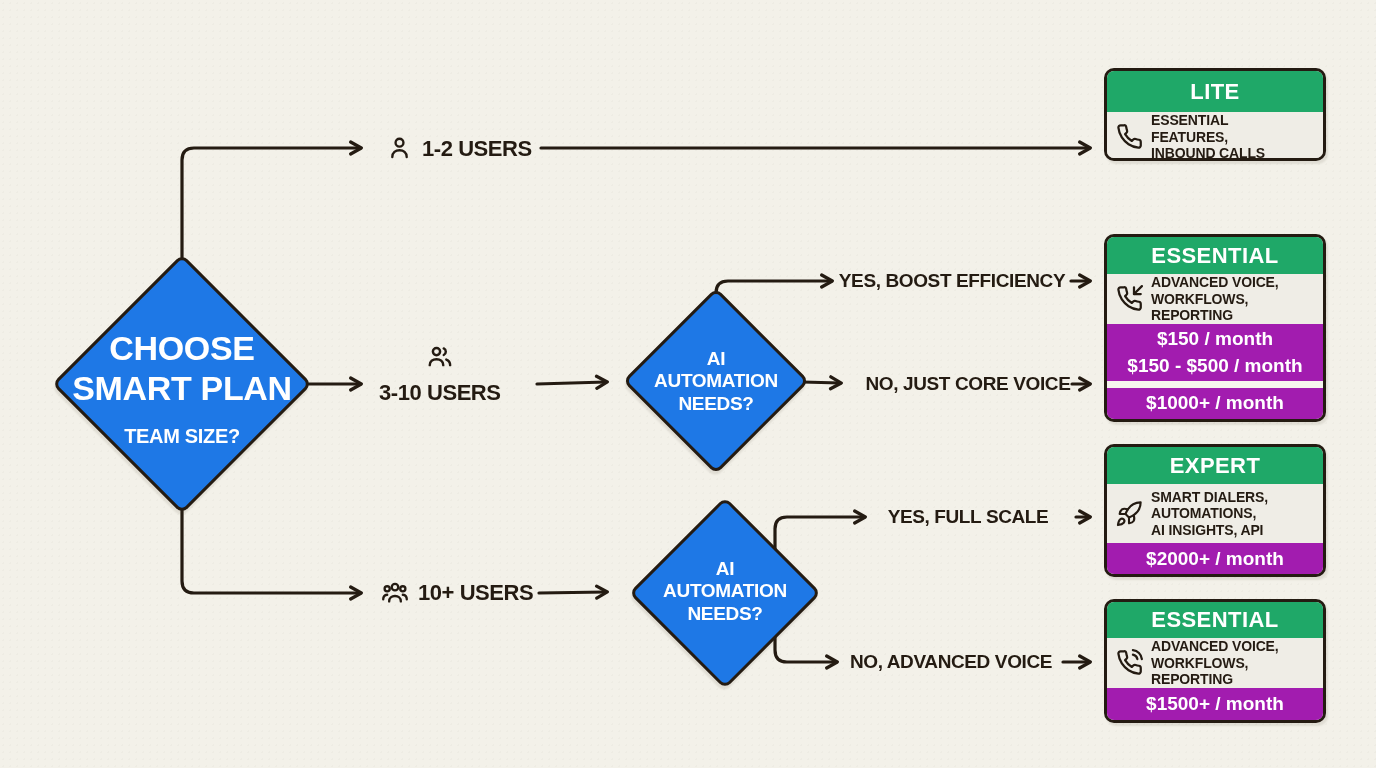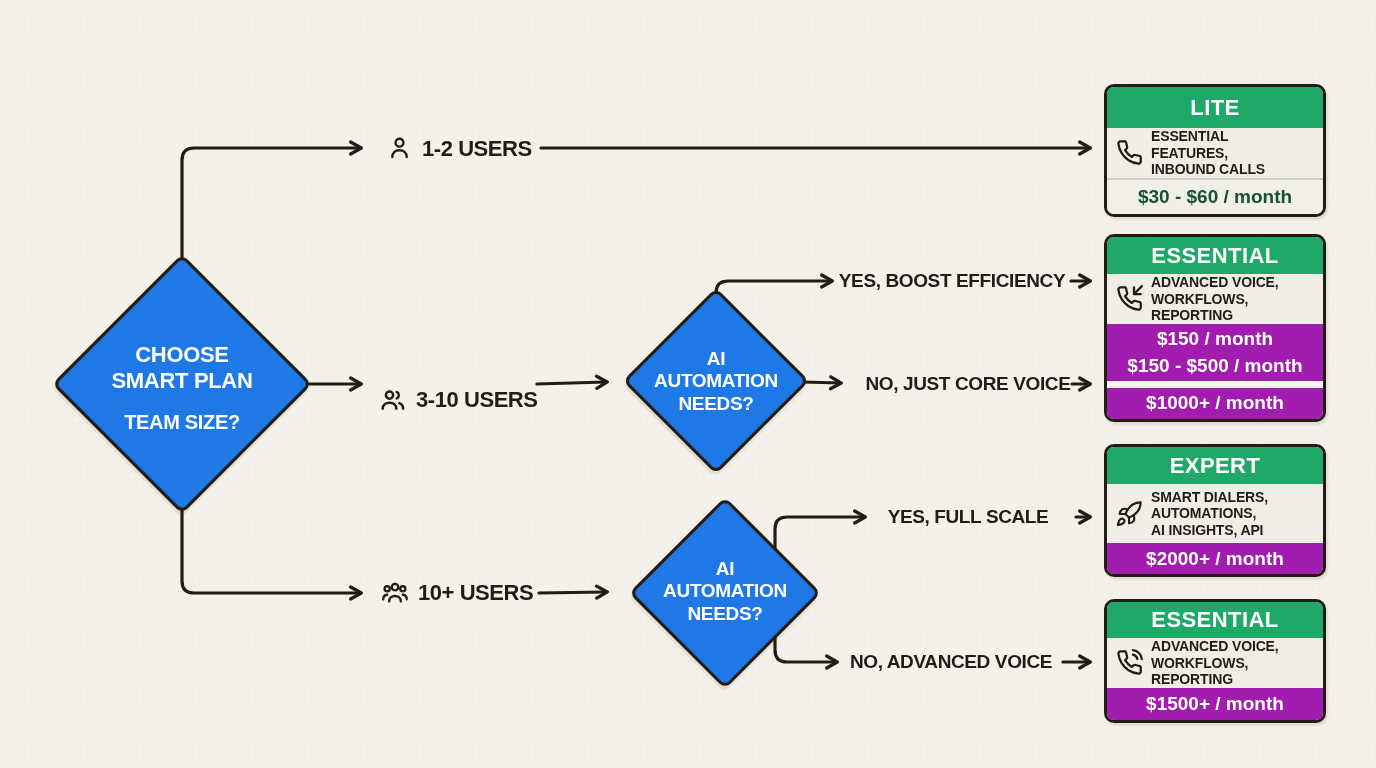--- a/index.html
+++ b/index.html
@@ -16,21 +16,21 @@
   svg.connectors path.wire{stroke:#241b12;stroke-width:3.2;fill:none;stroke-linecap:round;stroke-linejoin:round;}
 
   
   .diamond{position:absolute;background:#1e78e6;border:3.5px solid #241b12;border-radius:8px;
     transform:rotate(45deg);z-index:2;box-shadow:2px 3px 2px rgba(60,50,30,0.10);}
   .diamond-root{left:90px;top:292px;width:184px;height:184px;}
   .diamond-d1{left:650px;top:315px;width:132px;height:132px;}
   .diamond-d2{left:657px;top:525px;width:136px;height:136px;}
   .diamond-label{position:absolute;z-index:3;transform:translate(-50%,-50%);
     text-align:center;color:#fff;font-weight:bold;letter-spacing:-0.02em;line-height:1.18;white-space:nowrap;}
-  .diamond-label .big{font-size:22px;text-align:center;}
+  .diamond-label .big{font-size:34px;text-align:center;}
   .diamond-label .sub{font-size:20px;margin-top:17px;}
   .diamond-label .mid{font-size:19px;}
 
   
   .branch-label{position:absolute;z-index:3;display:flex;align-items:center;gap:9px;
     transform:translateY(-50%);font-weight:bold;font-size:22px;letter-spacing:-0.02em;white-space:nowrap;}
   .branch-label svg{display:block;}
 
   
   .edge-label{position:absolute;z-index:3;transform:translate(-50%,-50%);
@@ -98,21 +98,21 @@
     <div class="mid">NEEDS?</div>
   </div>
 
   <div class="branch-label" style="left:386px;top:148px;">
     <svg width="27" height="27" viewBox="0 0 24 24" fill="none" stroke="#241b12" stroke-width="2.1" stroke-linecap="round" stroke-linejoin="round">
       <circle cx="12" cy="7.3" r="3.5"></circle>
         <path d="M5.6 20c0-3.9 2.9-6 6.4-6s6.4 2.1 6.4 6"></path>
     </svg>
     <span>1-2 USERS</span>
   </div>
-  <div class="branch-label" style="left:379px;top:400px;">
+  <div class="branch-label" style="left:379px;top:374px;flex-direction:column;">
     <svg width="28" height="28" viewBox="0 0 24 24" fill="none" stroke="#241b12" stroke-width="2.1" stroke-linecap="round" stroke-linejoin="round">
       <circle cx="9" cy="7.8" r="3.1"></circle>
         <path d="M3.2 19.4c0-3.3 2.6-5.1 5.8-5.1s5.8 1.8 5.8 5.1"></path>
       <path d="M15.2 5.1a3.1 3.1 0 0 1 0 5.6"></path>
         <path d="M17.4 14.6c2 .8 3.3 2.3 3.3 4.8"></path>
     </svg>
     <span>3-10 USERS</span>
   </div>
   <div class="branch-label" style="left:381px;top:593px;">
     <svg width="28" height="28" viewBox="0 0 24 24" fill="none" stroke="#241b12" stroke-width="2" stroke-linecap="round" stroke-linejoin="round">
@@ -124,21 +124,21 @@
         <path d="M22.1 17.4c0-2.3-1.4-3.7-3.4-3.9"></path>
     </svg>
     <span>10+ USERS</span>
   </div>
 
   <div class="edge-label" style="left:952px;top:281px;">YES, BOOST EFFICIENCY</div>
   <div class="edge-label" style="left:960px;top:384px;padding-left:16px;">NO, JUST CORE VOICE</div>
   <div class="edge-label" style="left:968px;top:517px;">YES, FULL SCALE</div>
   <div class="edge-label" style="left:951px;top:662px;">NO, ADVANCED VOICE</div>
 
-  <div class="card" style="top:84px;height:133px;">
+  <div class="card" style="top:68px;height:93px;">
     <div class="card-header" style="flex:0 0 41px;">LITE</div>
     <div class="card-features" style="flex:0 0 47px;">
       <span class="icon-box">
         <svg width="27" height="27" viewBox="0 0 24 24" fill="none" stroke="#241b12" stroke-width="2" stroke-linecap="round" stroke-linejoin="round">
           <path d="M22 16.92v3a2 2 0 0 1-2.18 2 19.79 19.79 0 0 1-8.63-3.07 19.5 19.5 0 0 1-6-6 19.79 19.79 0 0 1-3.07-8.67A2 2 0 0 1 4.11 2h3a2 2 0 0 1 2 1.72 12.84 12.84 0 0 0 .7 2.81 2 2 0 0 1-.45 2.11L8.09 9.91a16 16 0 0 0 6 6l1.27-1.27a2 2 0 0 1 2.11-.45 12.84 12.84 0 0 0 2.81.7A2 2 0 0 1 22 16.92z"></path>
         </svg>
       </span>
       <span class="feat-text">
         <div>ESSENTIAL FEATURES,</div>
         <div>INBOUND CALLS</div>

